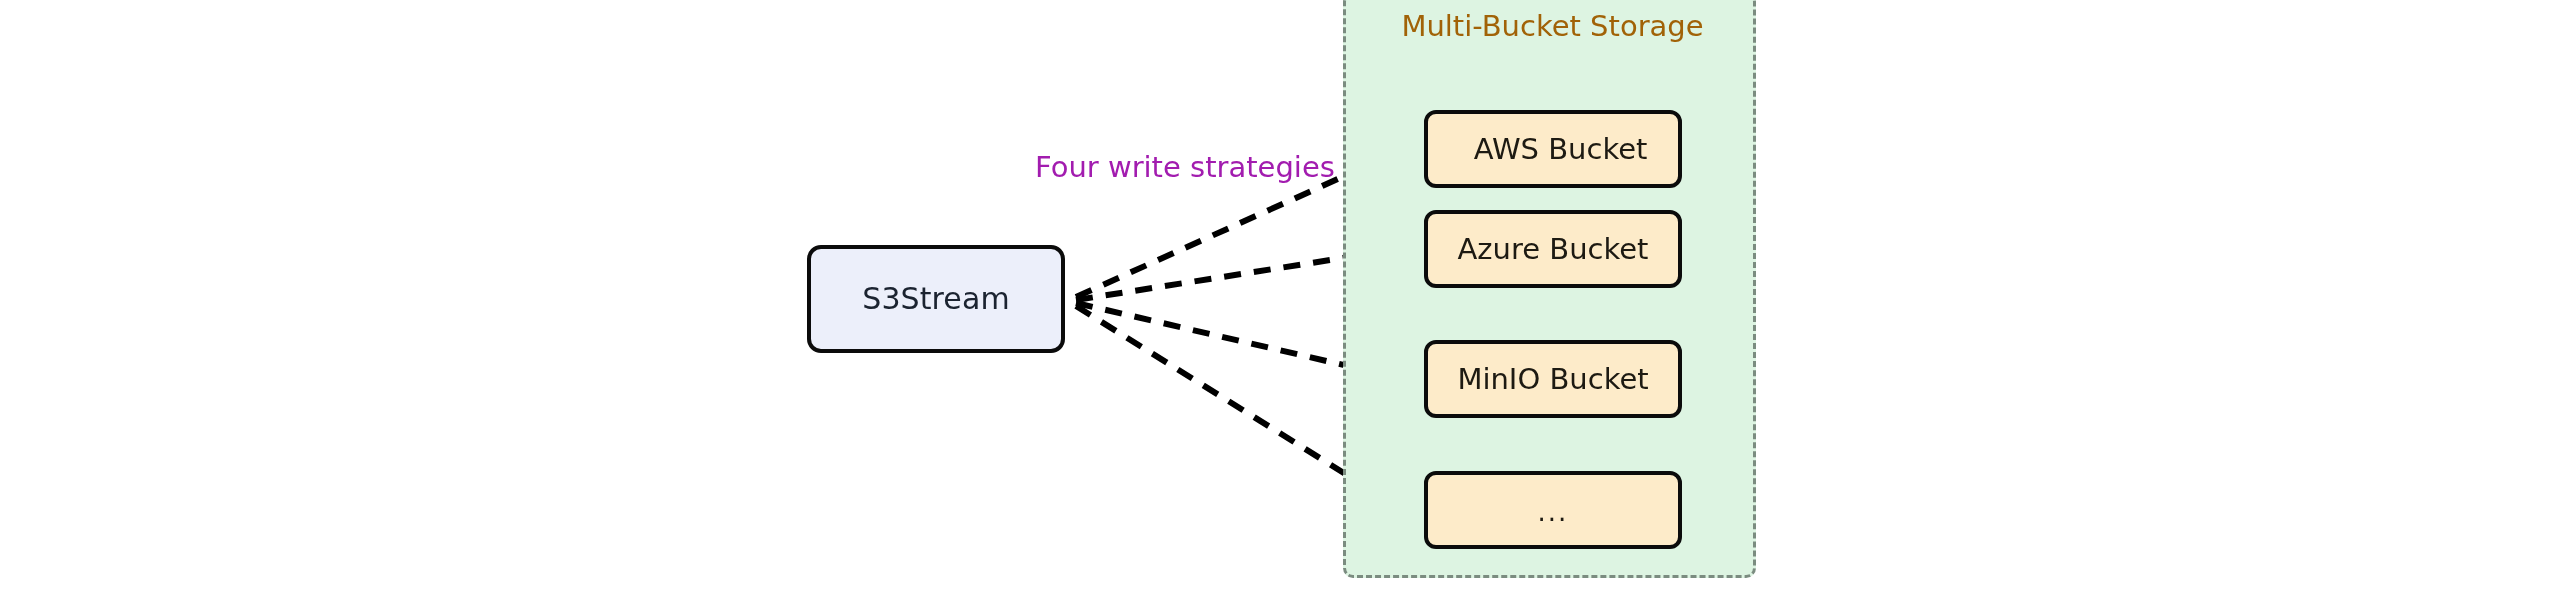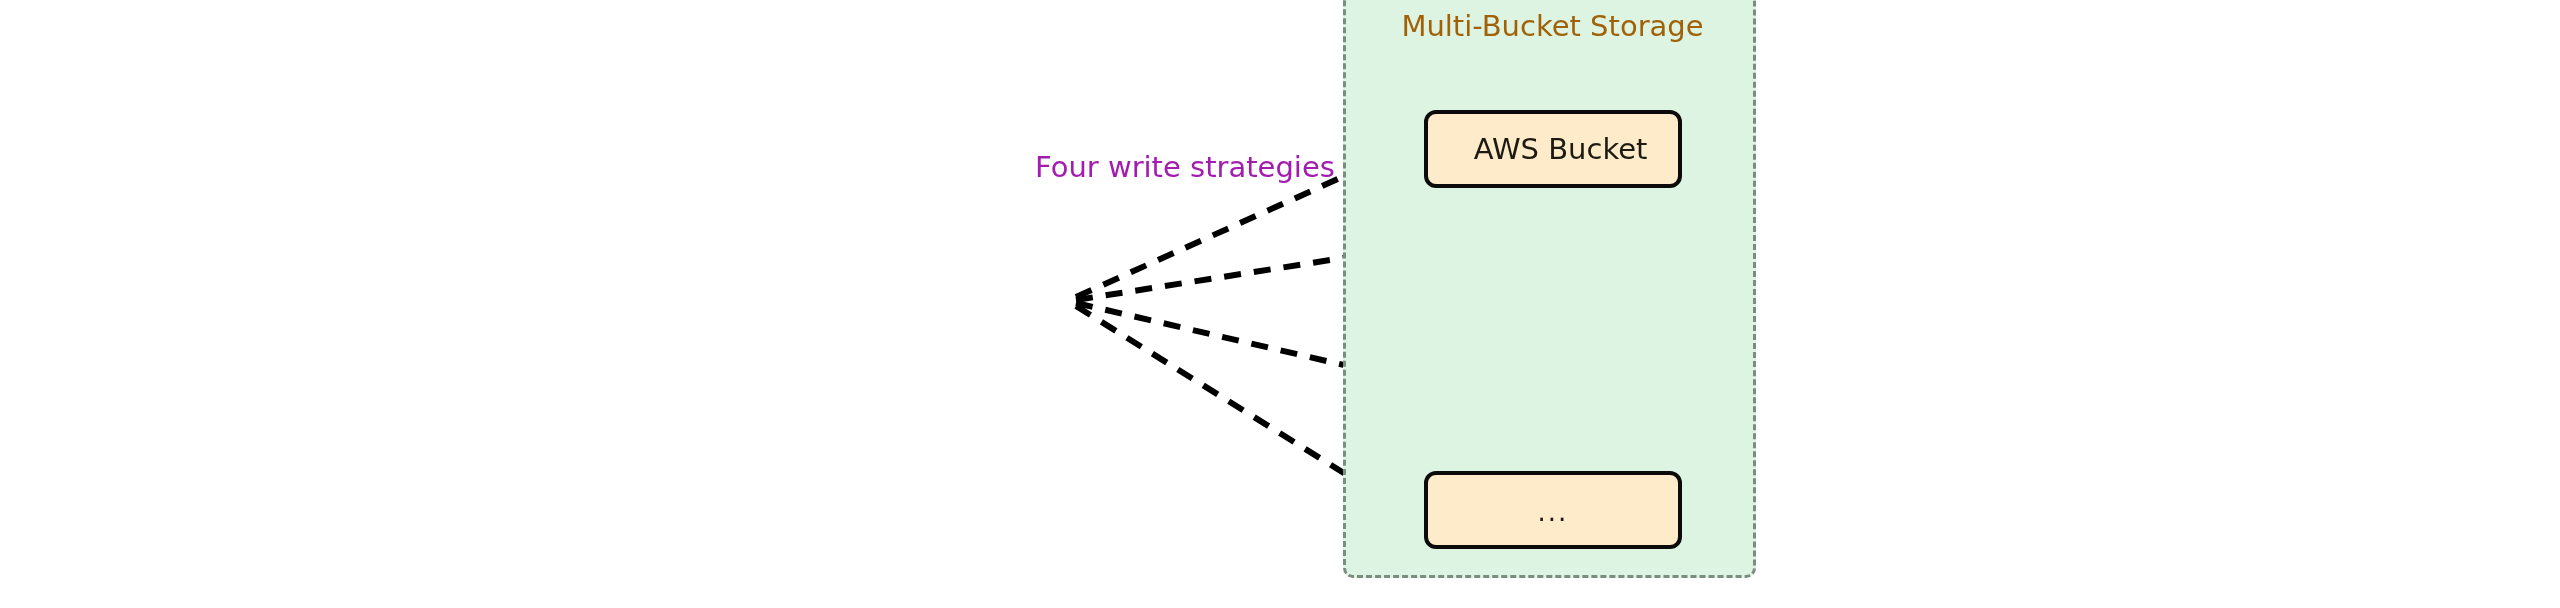--- a/index.html
+++ b/index.html
@@ -138,30 +138,39 @@
       <path d="M 1076,303 L 1400,378" fill="none" stroke="#000000" stroke-width="6" stroke-dasharray="17,13" stroke-linecap="butt"></path>
       <path d="M 1379,363 L 1414,379 L 1381,394" fill="none" stroke="#000000" stroke-width="7" stroke-linecap="butt" stroke-linejoin="miter"></path>
     </g>
 
     <g>
       <path d="M 1076,306 L 1400,508" fill="none" stroke="#000000" stroke-width="6" stroke-dasharray="17,13" stroke-linecap="butt"></path>
       <path d="M 1381,490 L 1414,510 L 1386,521" fill="none" stroke="#000000" stroke-width="7" stroke-linecap="butt" stroke-linejoin="miter"></path>
     </g>
   </svg>
 
+  <div class="node-box" id="node-s3stream">
+    <span class="node-label">S3Stream</span>
+  </div>
 
   <div id="edge-label-four-write-strategies">Four write  strategies</div>
 
   <div id="cluster-multi-bucket-storage">
     <div id="cluster-title">Multi-Bucket Storage</div>
   </div>
 
   <div class="bucket-box" id="bucket-0">
     <span class="node-label">AWS Bucket</span>
   </div>
 
+  <div class="bucket-box" id="bucket-1">
+    <span class="node-label">Azure Bucket</span>
+  </div>
 
+  <div class="bucket-box" id="bucket-2">
+    <span class="node-label">MinIO Bucket</span>
+  </div>
 
   <div class="bucket-box ellipsis" id="bucket-3">
     <span class="node-label">...</span>
   </div>
 
 </div>
 
 </body></html>

